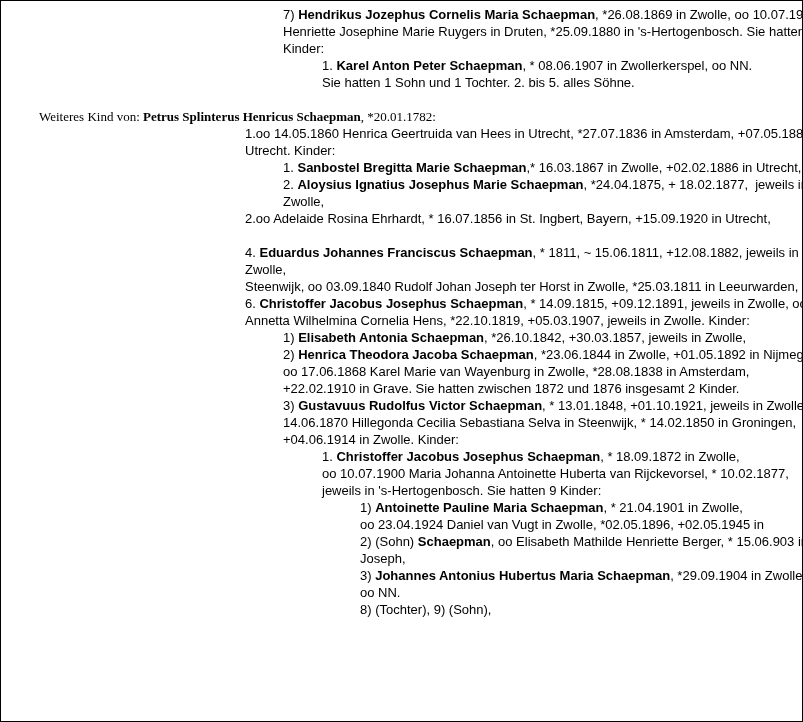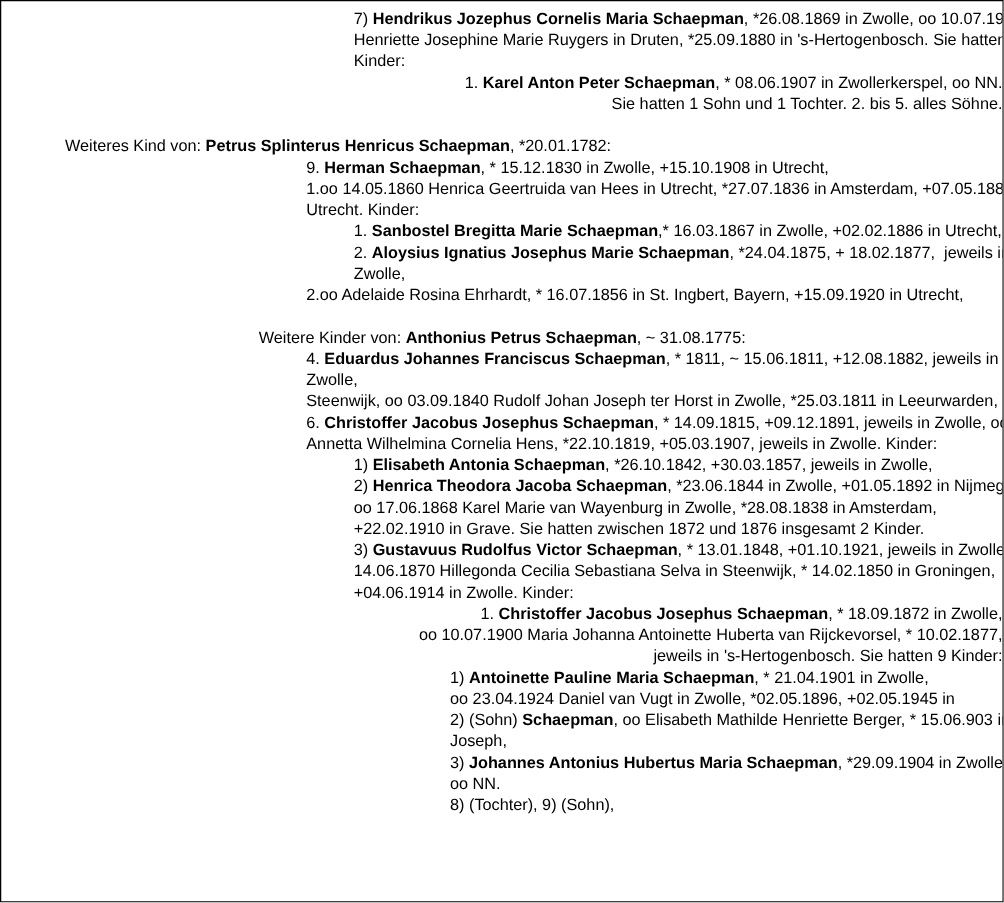--- a/index.html
+++ b/index.html
@@ -19,48 +19,46 @@
   .doc {
     padding-top: 5px;
   }
   .line {
     white-space: pre;
     height: 17px;
   }
   .line.blank { height: 17px; }
   .seg-bold { font-weight: bold; }
   
-  .ind0 { margin-left: 51px; }
+  .ind0 { margin-left: 38px; font-family: Liberation Serif, serif; }
   .ind1 { margin-left: 206px; }
   .ind2 { margin-left: 244px; }
   .ind3 { margin-left: 282px; }
-  .ind4 { margin-left: 321px; text-align: right; }
+  .ind4 { margin-left: 321px; }
   .ind5 { margin-left: 359px; }
 </style>
 </head>
 <body>
 
 <div class="page">
   <div class="doc">
       <div class="line ind3"><span class="seg">7) </span><span class="seg-bold">Hendrikus Jozephus Cornelis Maria Schaepman</span><span class="seg">, *26.08.1869 in Zwolle, oo 10.07.1906</span></div>
       <div class="line ind3"><span class="seg">Henriette Josephine Marie Ruygers in Druten, *25.09.1880 in 's-Hertogenbosch. Sie hatten 5</span></div>
       <div class="line ind3"><span class="seg">Kinder:</span></div>
       <div class="line ind4"><span class="seg">1. </span><span class="seg-bold">Karel Anton Peter Schaepman</span><span class="seg">, * 08.06.1907 in Zwollerkerspel, oo NN.</span></div>
       <div class="line ind4"><span class="seg">Sie hatten 1 Sohn und 1 Tochter. 2. bis 5. alles Söhne.</span></div>
       <div class="line blank"></div>
       <div class="line ind0"><span class="seg">Weiteres Kind von: </span><span class="seg-bold">Petrus Splinterus Henricus Schaepman</span><span class="seg">, *20.01.1782:</span></div>
-      <div class="line ind2"><span class="seg">9. </span><span class="seg-bold">Herman Schaepman</span><span class="seg">, * 15.12.1830 in Zwolle, +15.10.1908 in Utrecht,</span></div>
       <div class="line ind2"><span class="seg">1.oo 14.05.1860 Henrica Geertruida van Hees in Utrecht, *27.07.1836 in Amsterdam, +07.05.1887 in</span></div>
       <div class="line ind2"><span class="seg">Utrecht. Kinder:</span></div>
       <div class="line ind3"><span class="seg">1. </span><span class="seg-bold">Sanbostel Bregitta Marie Schaepman</span><span class="seg">,* 16.03.1867 in Zwolle, +02.02.1886 in Utrecht,</span></div>
       <div class="line ind3"><span class="seg">2. </span><span class="seg-bold">Aloysius Ignatius Josephus Marie Schaepman</span><span class="seg">, *24.04.1875, + 18.02.1877,  jeweils in</span></div>
       <div class="line ind3"><span class="seg">Zwolle,</span></div>
       <div class="line ind2"><span class="seg">2.oo Adelaide Rosina Ehrhardt, * 16.07.1856 in St. Ingbert, Bayern, +15.09.1920 in Utrecht,</span></div>
       <div class="line blank"></div>
-      <div class="line ind1"><span class="seg">Weitere Kinder von: </span><span class="seg-bold">Anthonius Petrus Schaepman</span><span class="seg">, ~ 31.08.1775:</span></div>
       <div class="line ind2"><span class="seg">4. </span><span class="seg-bold">Eduardus Johannes Franciscus Schaepman</span><span class="seg">, * 1811, ~ 15.06.1811, +12.08.1882, jeweils in</span></div>
       <div class="line ind2"><span class="seg">Zwolle,</span></div>
       <div class="line ind2"><span class="seg">Steenwijk, oo 03.09.1840 Rudolf Johan Joseph ter Horst in Zwolle, *25.03.1811 in Leeurwarden,</span></div>
       <div class="line ind2"><span class="seg">6. </span><span class="seg-bold">Christoffer Jacobus Josephus Schaepman</span><span class="seg">, * 14.09.1815, +09.12.1891, jeweils in Zwolle, oo</span></div>
       <div class="line ind2"><span class="seg">Annetta Wilhelmina Cornelia Hens, *22.10.1819, +05.03.1907, jeweils in Zwolle. Kinder:</span></div>
       <div class="line ind3"><span class="seg">1) </span><span class="seg-bold">Elisabeth Antonia Schaepman</span><span class="seg">, *26.10.1842, +30.03.1857, jeweils in Zwolle,</span></div>
       <div class="line ind3"><span class="seg">2) </span><span class="seg-bold">Henrica Theodora Jacoba Schaepman</span><span class="seg">, *23.06.1844 in Zwolle, +01.05.1892 in Nijmegen,</span></div>
       <div class="line ind3"><span class="seg">oo 17.06.1868 Karel Marie van Wayenburg in Zwolle, *28.08.1838 in Amsterdam,</span></div>
       <div class="line ind3"><span class="seg">+22.02.1910 in Grave. Sie hatten zwischen 1872 und 1876 insgesamt 2 Kinder.</span></div>
       <div class="line ind3"><span class="seg">3) </span><span class="seg-bold">Gustavuus Rudolfus Victor Schaepman</span><span class="seg">, * 13.01.1848, +01.10.1921, jeweils in Zwolle, oo</span></div>

